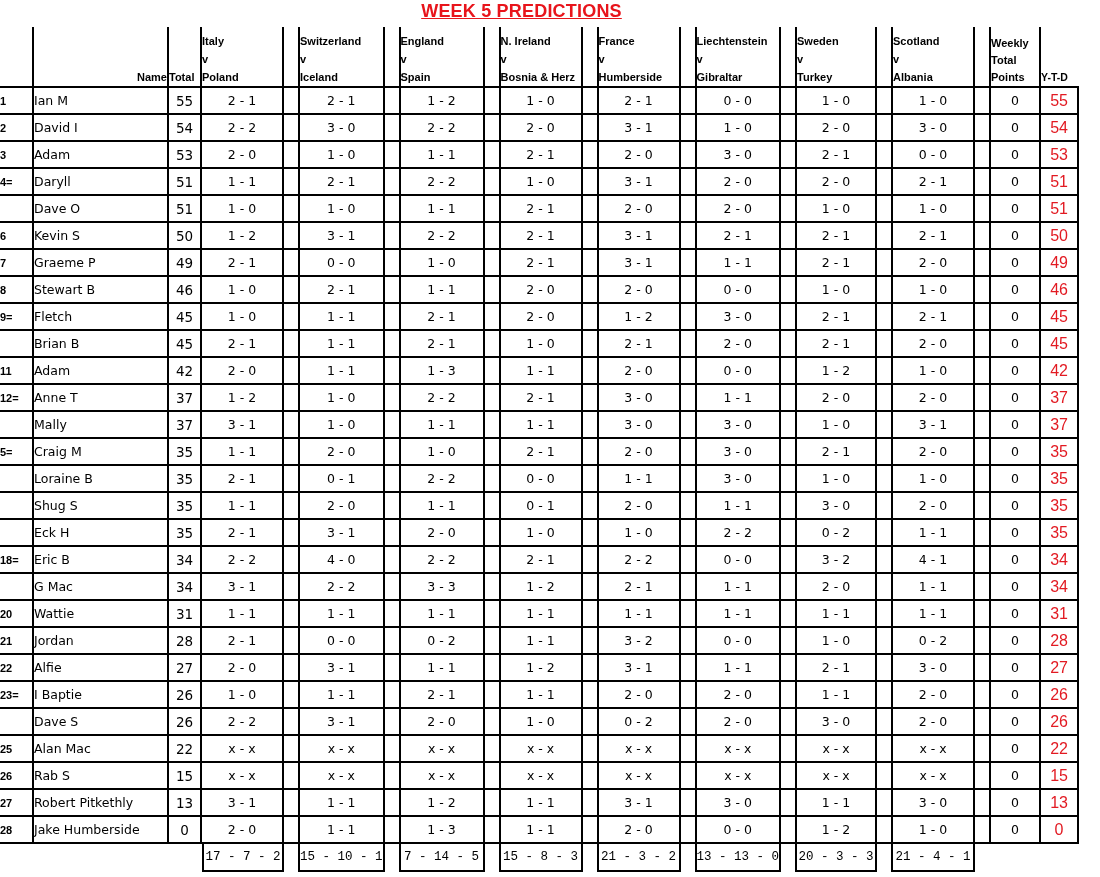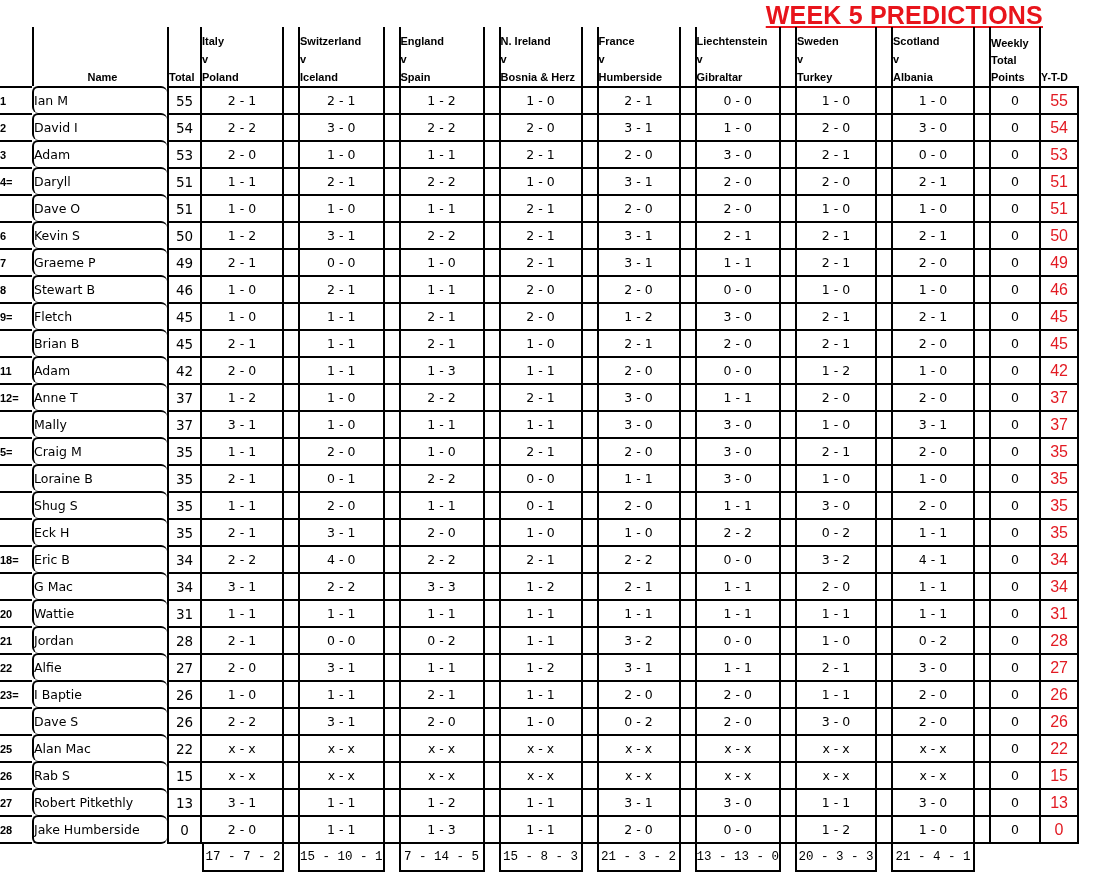--- a/index.html
+++ b/index.html
@@ -1,43 +1,43 @@
 <!DOCTYPE html>
 <html><head>
 <meta charset="utf-8">
 <style>
   html, body { margin: 0; padding: 0; background: #ffffff; }
   body { width: 1100px; height: 877px; overflow: hidden; position: relative; font-family: "DejaVu Sans", sans-serif; color: #000; }
   .title {
-    position: absolute; left: 0; top: 1px; width: 1043px; text-align: right;
-    font-family: "Liberation Sans", sans-serif; font-weight: bold; font-size: 25px;
+    position: absolute; left: 0; top: 1px; width: 1043px; text-align: center;
+    font-family: "Liberation Sans", sans-serif; font-weight: bold; font-size: 18px;
     color: #e8141b; text-decoration: underline; letter-spacing: 0.2px;
   }
   table.grid {
     position: absolute; left: 0; top: 27px;
     border-collapse: separate; border-spacing: 0; table-layout: fixed;
   }
   table.grid td, table.grid th { padding: 0; overflow: hidden; white-space: nowrap; }
   
   th.h {
     height: 59px; vertical-align: bottom; text-align: left;
     font-family: "Liberation Sans", sans-serif; font-weight: bold; font-size: 11px; line-height: 18px;
     padding-bottom: 2px;
   }
-  th.h.left { text-align: center; padding-left: 4px; }
+  th.h.left { text-align: right; padding-left: 4px; }
   th.bl { border-left: 2px solid #000; }
   th.br { border-right: 2px solid #000; }
   
   td.c {
     height: 25px; border-top: 2px solid #000; text-align: center; font-size: 12.5px;
     font-family: "DejaVu Sans", sans-serif;
   }
   tr.last td.c { border-bottom: 2px solid #000; }
   td.rank { text-align: left; padding-left: 8px; font-family: "Liberation Sans", sans-serif; font-weight: bold; font-size: 11px; }
-  td.name { text-align: left; padding-left: 9px; border-left: 2px solid #000; font-size: 12.5px; border-radius: 6px; }
+  td.name { text-align: left; padding-left: 9px; border-left: 2px solid #000; font-size: 12.5px; }
   td.total { border-left: 2px solid #000; border-right: 2px solid #000; font-size: 13.5px; }
   td.pred { border-left: 2px solid #000; border-right: 2px solid #000; }
   td.gap { border-top: 2px solid #000; }
   td.weekly { border-left: 2px solid #000; border-right: 2px solid #000; }
   td.ytd { color: #e21a22; font-size: 16px; font-family: "Liberation Sans", sans-serif; border-right: 2px solid #000; }
   tr.foot td { height: 26px; text-align: center; font-size: 12.5px; }
   tr.foot td.fbox { border: 2px solid #000; border-top: 0; font-family: Liberation Mono, monospace; }
   tr.foot td.blank { border: 0; }
 </style>
 </head>

